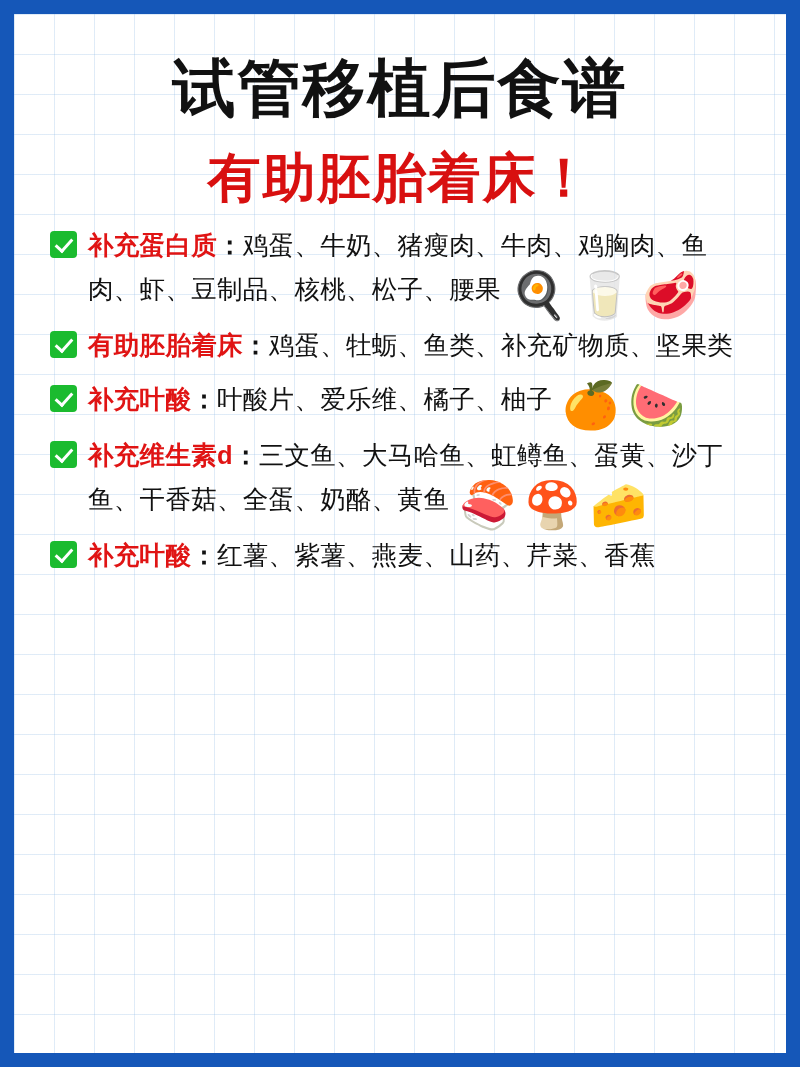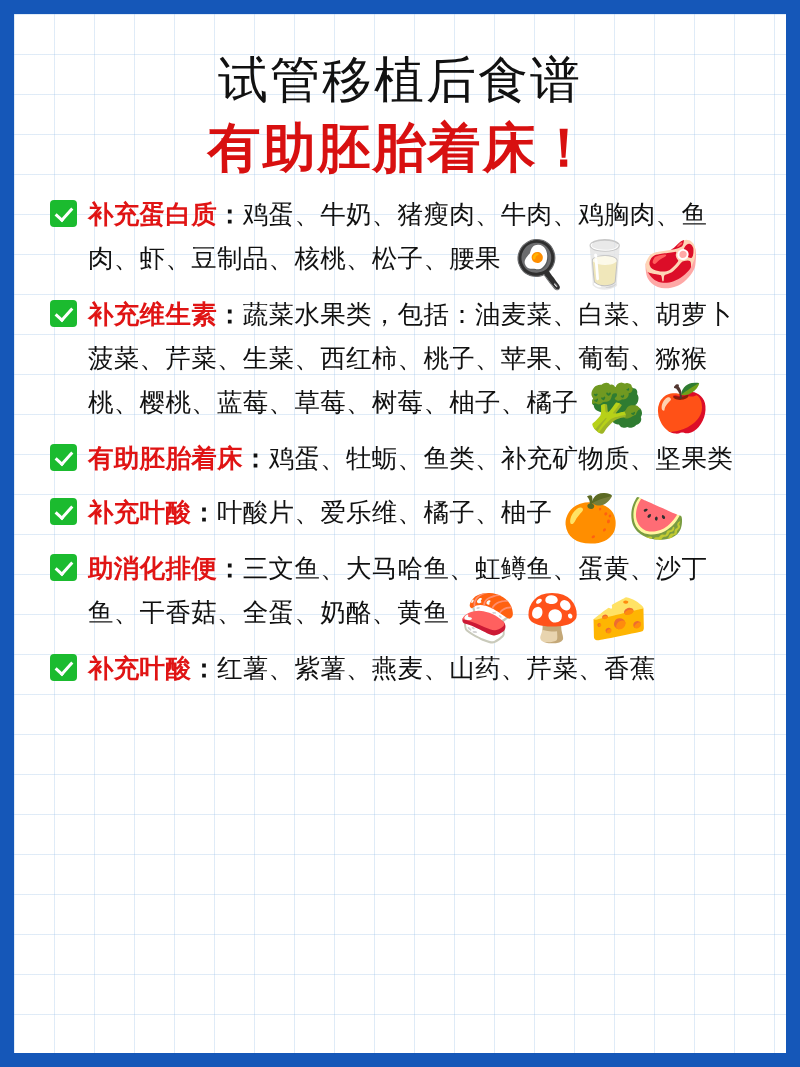--- a/index.html
+++ b/index.html
@@ -32,34 +32,34 @@
     box-sizing: border-box;
   }
 
   
   .title-block {
     text-align: center;
     margin-top: 14px;
     margin-bottom: 14px;
   }
   .title-main {
-    font-size: 50px;
-    font-weight: normal;
+    font-size: 63px;
+    font-weight: bold;
     color: #111111;
     letter-spacing: 2px;
     line-height: 1.15;
     white-space: nowrap;
   }
   .title-sub {
     font-size: 53px;
     font-weight: bold;
     color: #d81010;
     letter-spacing: 2px;
     line-height: 1.2;
-    margin-top: 6px;
+    margin-top: 22px;
     white-space: nowrap;
   }
 
   
   .section {
     display: flex;
     align-items: flex-start;
     margin: 0 0 10px 0;
     padding: 0 6px 0 2px;
   }
@@ -138,31 +138,20 @@
         <div class="line">
           <span class="label">补充蛋白质</span><span class="colon">：</span><span class="txt">鸡蛋、牛奶、猪瘦肉、牛肉、鸡胸肉、鱼肉、虾、豆制品、核桃、松子、腰果</span><span class="pics">
               <span class="pic">🍳</span>
               <span class="pic">🥛</span>
               <span class="pic">🥩</span>
             </span>
         </div>
       </div>
     </div>
 
-    <div class="section">
-      <div class="check"></div>
-      <div class="body">
-        <div class="line">
-          <span class="label">补充维生素</span><span class="colon">：</span><span class="txt">蔬菜水果类，包括：油麦菜、白菜、胡萝卜菠菜、芹菜、生菜、西红柿、桃子、苹果、葡萄、猕猴桃、樱桃、蓝莓、草莓、树莓、柚子、橘子</span><span class="pics">
-              <span class="pic">🥦</span>
-              <span class="pic">🍎</span>
-            </span>
-        </div>
-      </div>
-    </div>
 
 
     <div class="section">
       <div class="check"></div>
       <div class="body">
         <div class="line">
           <span class="label">有助胚胎着床</span><span class="colon">：</span><span class="txt">鸡蛋、牡蛎、鱼类、补充矿物质、坚果类</span>
         </div>
       </div>
     </div>
@@ -176,21 +165,21 @@
               <span class="pic">🍉</span>
             </span>
         </div>
       </div>
     </div>
 
     <div class="section">
       <div class="check"></div>
       <div class="body">
         <div class="line">
-          <span class="label">助消化排便</span><span class="colon">：</span><span class="txt">三文鱼、大马哈鱼、虹鳟鱼、蛋黄、沙丁鱼、干香菇、全蛋、奶酪、黄鱼</span><span class="pics">
+          <span class="label">补充维生素d</span><span class="colon">：</span><span class="txt">三文鱼、大马哈鱼、虹鳟鱼、蛋黄、沙丁鱼、干香菇、全蛋、奶酪、黄鱼</span><span class="pics">
               <span class="pic">🍣</span>
               <span class="pic">🍄</span>
               <span class="pic">🧀</span>
             </span>
         </div>
       </div>
     </div>
 
     <div class="section">
       <div class="check"></div>

